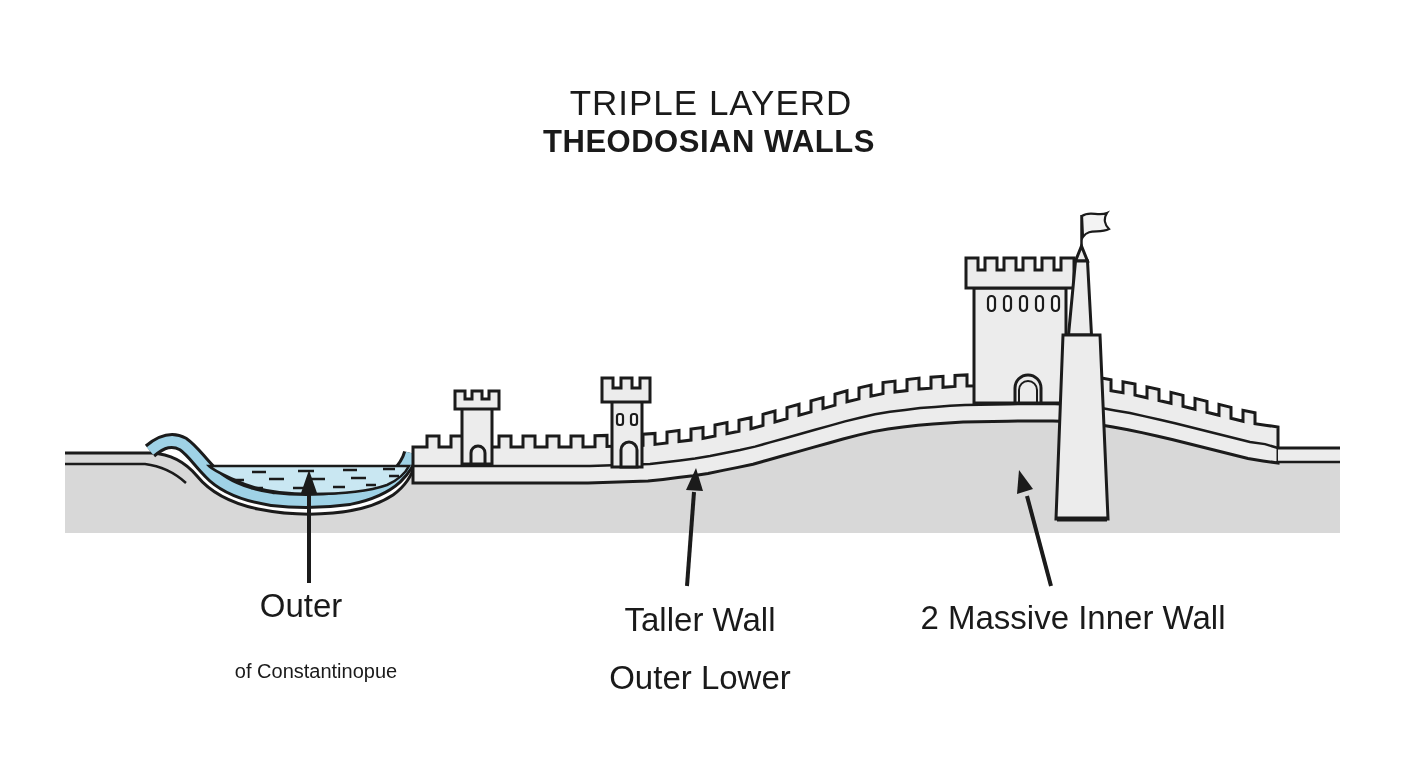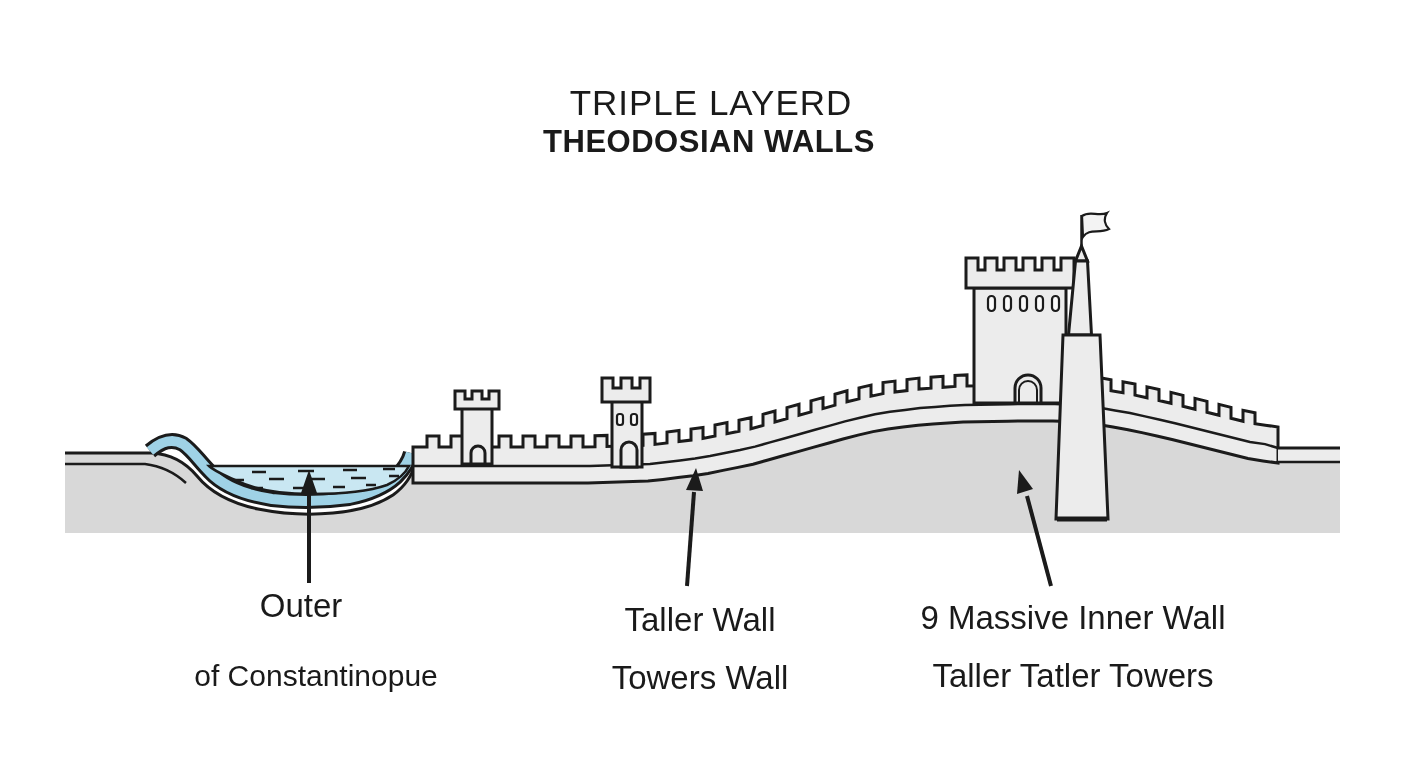--- a/index.html
+++ b/index.html
@@ -14,21 +14,21 @@
   .lining-over{stroke:var(--lining,#9fd2e6);stroke-width:10;fill:none;}
   .water{fill:var(--water,#c9e7f2);stroke:var(--outline,#1b1b1b);stroke-width:2.5;}
   .ripple{stroke:var(--outline,#1b1b1b);stroke-width:2.5;}
   .win{fill:var(--window,#fafafa);stroke:var(--outline,#1b1b1b);stroke-width:2.2;}
   .arrow{stroke:var(--outline,#1b1b1b);stroke-width:4;}
   .arrowhead{fill:var(--outline,#1b1b1b);stroke:none;}
   .txt{position:absolute;transform:translateX(-50%);white-space:nowrap;text-align:center;line-height:1;}
   .title1{font-size:35px;letter-spacing:1px;}
   .title2{font-size:31px;font-weight:700;letter-spacing:0.5px;}
   .lbl{font-size:33px;}
-  .lbl-sm{font-size:30px;}
+  .lbl-sm{font-size:20px;}
 </style>
 </head>
 <body>
 
 <div class="stage">
 
   <svg viewBox="0 0 1408 768" width="1408" height="768">
 
     <path id="ground-path" class="ground" d="M65,453 L152,453 C172,454 186,463 197,476 C210,492 230,503 258,509 C283,514 312,515 333,513 C357,511 378,505 393,495 C404,487 412,477 415,463 L413,481 L420,483 L435,483 L450,483 L465,483 L480,483 L495,483 L510,483 L525,483 L540,483 L555,483 L570,483 L585,483 L600,482.7 L615,482.2 L630,481.7 L645,481.2 L660,479.8 L675,478 L690,476.2 L705,474 L720,471 L735,468 L750,465 L765,460.8 L780,456.6 L795,452.4 L810,448.2 L825,444 L840,439.8 L855,435.8 L870,432.3 L885,429.4 L900,427.5 L915,425.6 L930,424.3 L945,423.1 L960,422 L975,421.8 L990,421.5 L1005,421.3 L1020,421 L1035,421 L1050,421 L1065,421.3 L1080,422.3 L1095,423.9 L1110,426.5 L1125,429.1 L1140,432.3 L1155,435.6 L1170,439 L1185,442.8 L1200,446.5 L1215,450.3 L1230,454 L1245,457.8 L1260,460.4 L1275,462.6 L1278,462 L1340,462 L1340,533 L65,533 Z"></path>
 
@@ -113,18 +113,17 @@
     </g>
   </svg>
 
   <div class="txt title1" style="left:711px;top:85px">TRIPLE LAYERD</div>
   <div class="txt title2" style="left:709px;top:126px">THEODOSIAN WALLS</div>
 
   <div class="txt lbl" style="left:301px;top:589px">Outer</div>
   <div class="txt lbl-sm" style="left:316px;top:661px">of Constantinopue</div>
 
   <div class="txt lbl" style="left:700px;top:603px">Taller Wall</div>
-  <div class="txt lbl" style="left:700px;top:661px">Towers Wall</div>
+  <div class="txt lbl" style="left:700px;top:661px">Outer Lower</div>
 
-  <div class="txt lbl" style="left:1073px;top:601px">9 Massive Inner Wall</div>
-  <div class="txt lbl" style="left:1073px;top:659px">Taller Tatler Towers</div>
+  <div class="txt lbl" style="left:1073px;top:601px">2 Massive Inner Wall</div>
 
 </div>
 
 </body></html>

